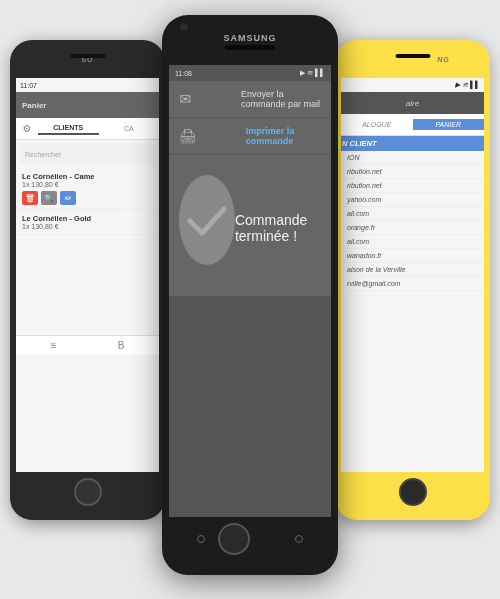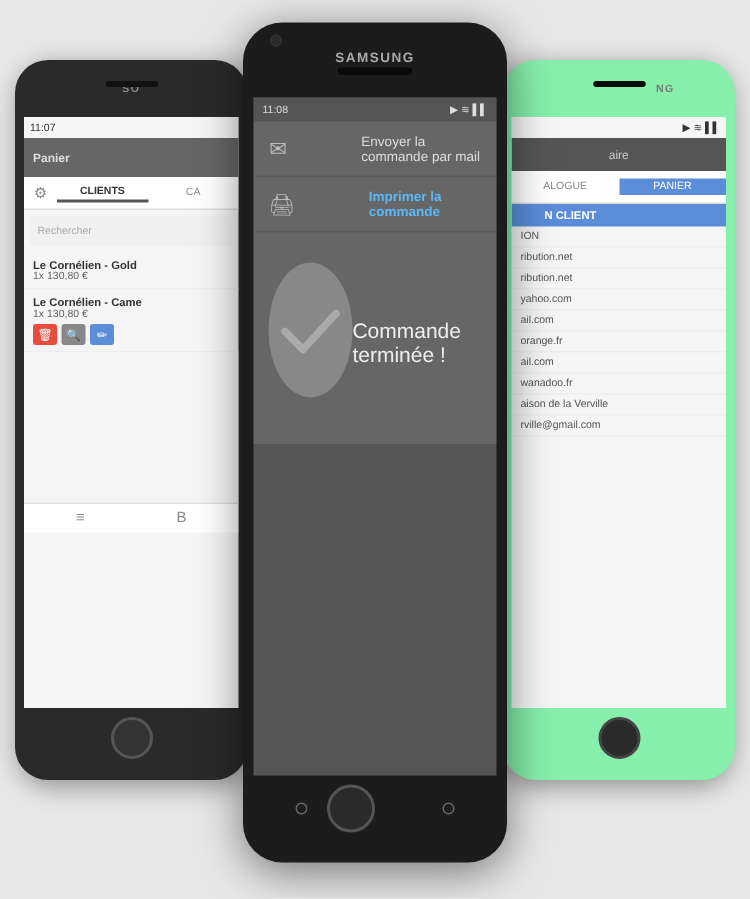--- a/index.html
+++ b/index.html
@@ -39,25 +39,26 @@
       overflow: hidden;
     }
 
     
     .phone-right {
       position: absolute;
       right: 10px;
       top: 40px;
       width: 155px;
       height: 480px;
-      background: #86efac;
+      background: #fde047;
       border-radius: 22px;
       z-index: 1;
       box-shadow: -2px 4px 18px rgba(0,0,0,0.4);
       overflow: hidden;
+      font-style: italic;
     }
 
     .phone-right .phone-screen {
       position: absolute;
       top: 38px;
       left: 6px;
       right: 6px;
       bottom: 48px;
       background: #f5f5f5;
       overflow: hidden;
@@ -443,21 +444,21 @@
     }
     .right-tab.active {
       background: #5b8dd9;
       color: white;
     }
 
     .right-section-title {
       background: #5b8dd9;
       color: white;
       font-size: 7.5px;
-      padding: 3px 22px;
+      padding: 3px 1px;
       font-weight: bold;
     }
 
     .right-list-item {
       padding: 3px 6px;
       border-bottom: 1px solid #eee;
       font-size: 7px;
       color: #555;
     }
 
@@ -513,35 +514,35 @@
     <div class="left-nav-bar">
       <span style="color:#ddd;font-size:8px;font-weight:bold;">Panier</span>
     </div>
     <div class="left-tab-bar">
       <div class="gear-icon-left">⚙</div>
       <div class="left-tab active">CLIENTS</div>
       <div class="left-tab">CA</div>
     </div>
     <div class="left-search">
       <span>Rechercher</span>
-    </div>
-
-    <div class="left-list-item">
-      <div class="item-name">Le Cornélien - Gold</div>
-      <div class="item-price">1x 130,80 €</div>
     </div>
 
     <div class="left-list-item">
       <div class="item-name">Le Cornélien - Came</div>
       <div class="item-price">1x 130,80 €</div>
       <div class="left-item-actions">
         <div class="action-btn-red">🗑</div>
         <div class="action-btn-gray">🔍</div>
         <div class="action-btn-blue">✏</div>
       </div>
+    </div>
+
+    <div class="left-list-item">
+      <div class="item-name">Le Cornélien - Gold</div>
+      <div class="item-price">1x 130,80 €</div>
     </div>
 
     <div style="flex:1;background:#f5f5f5;height:100px;"></div>
 
     <div class="left-bottom-nav">
       <span class="bnav-icon">≡</span>
       <span class="bnav-icon">B</span>
     </div>
   </div>
 

